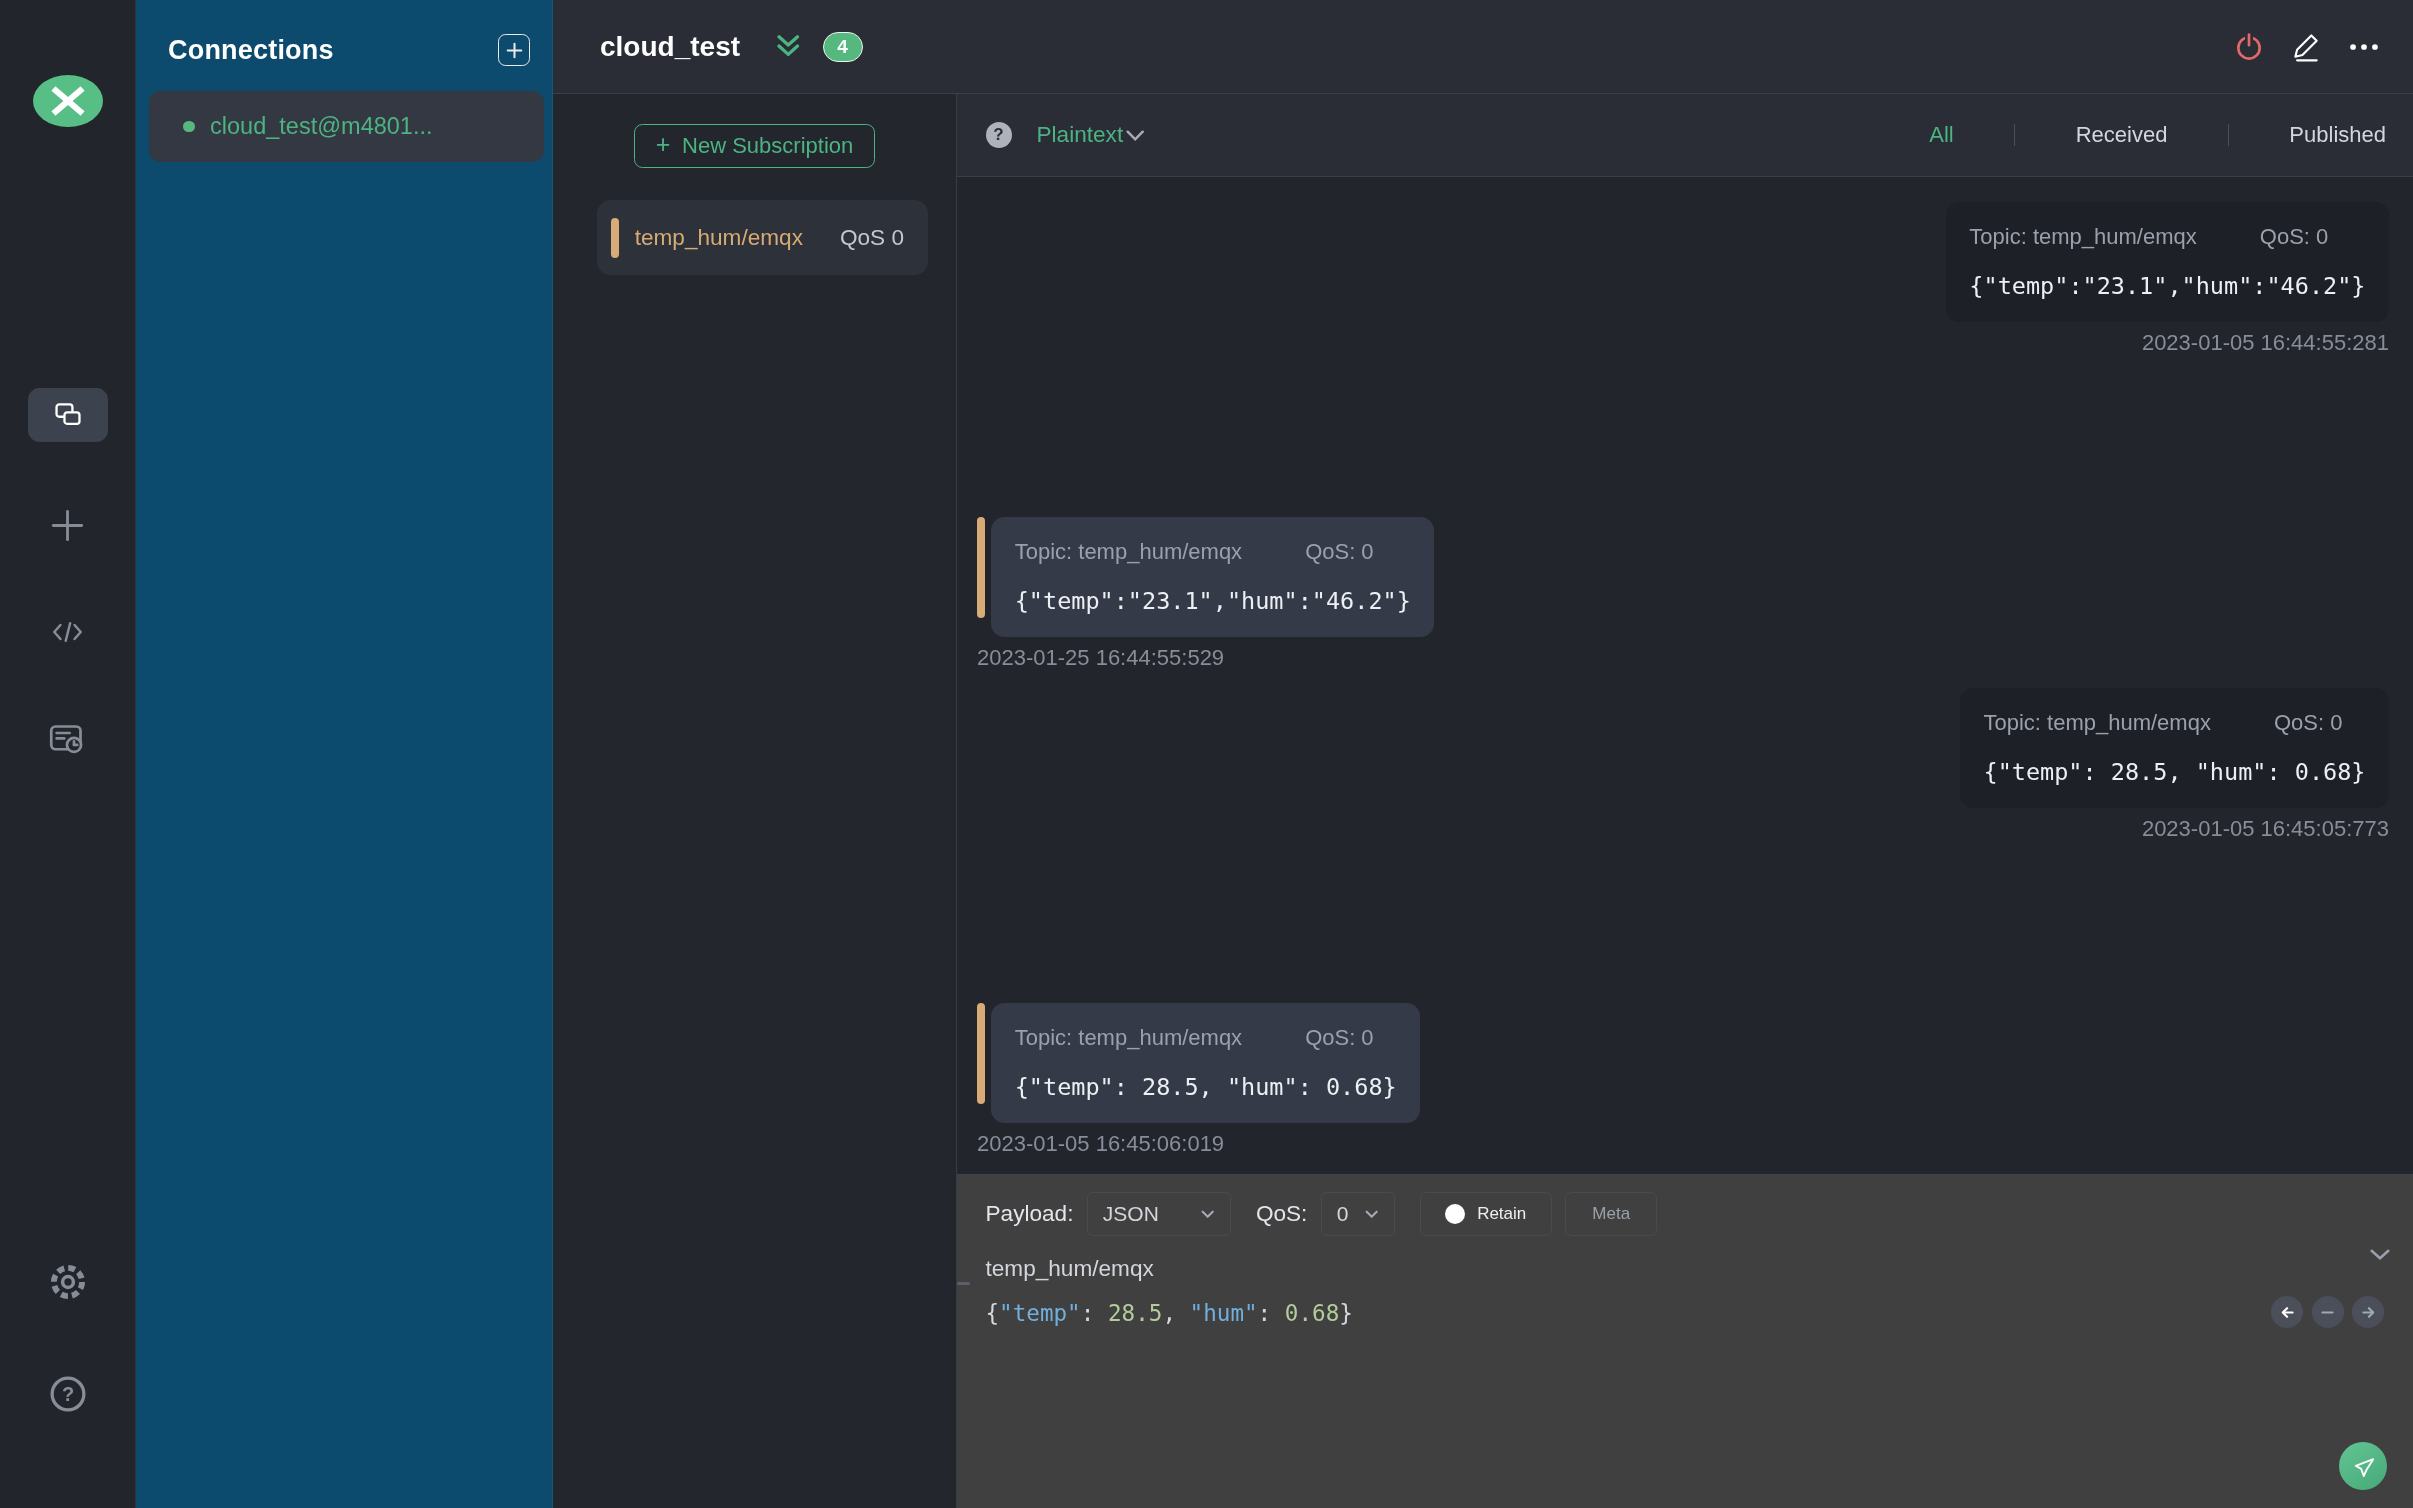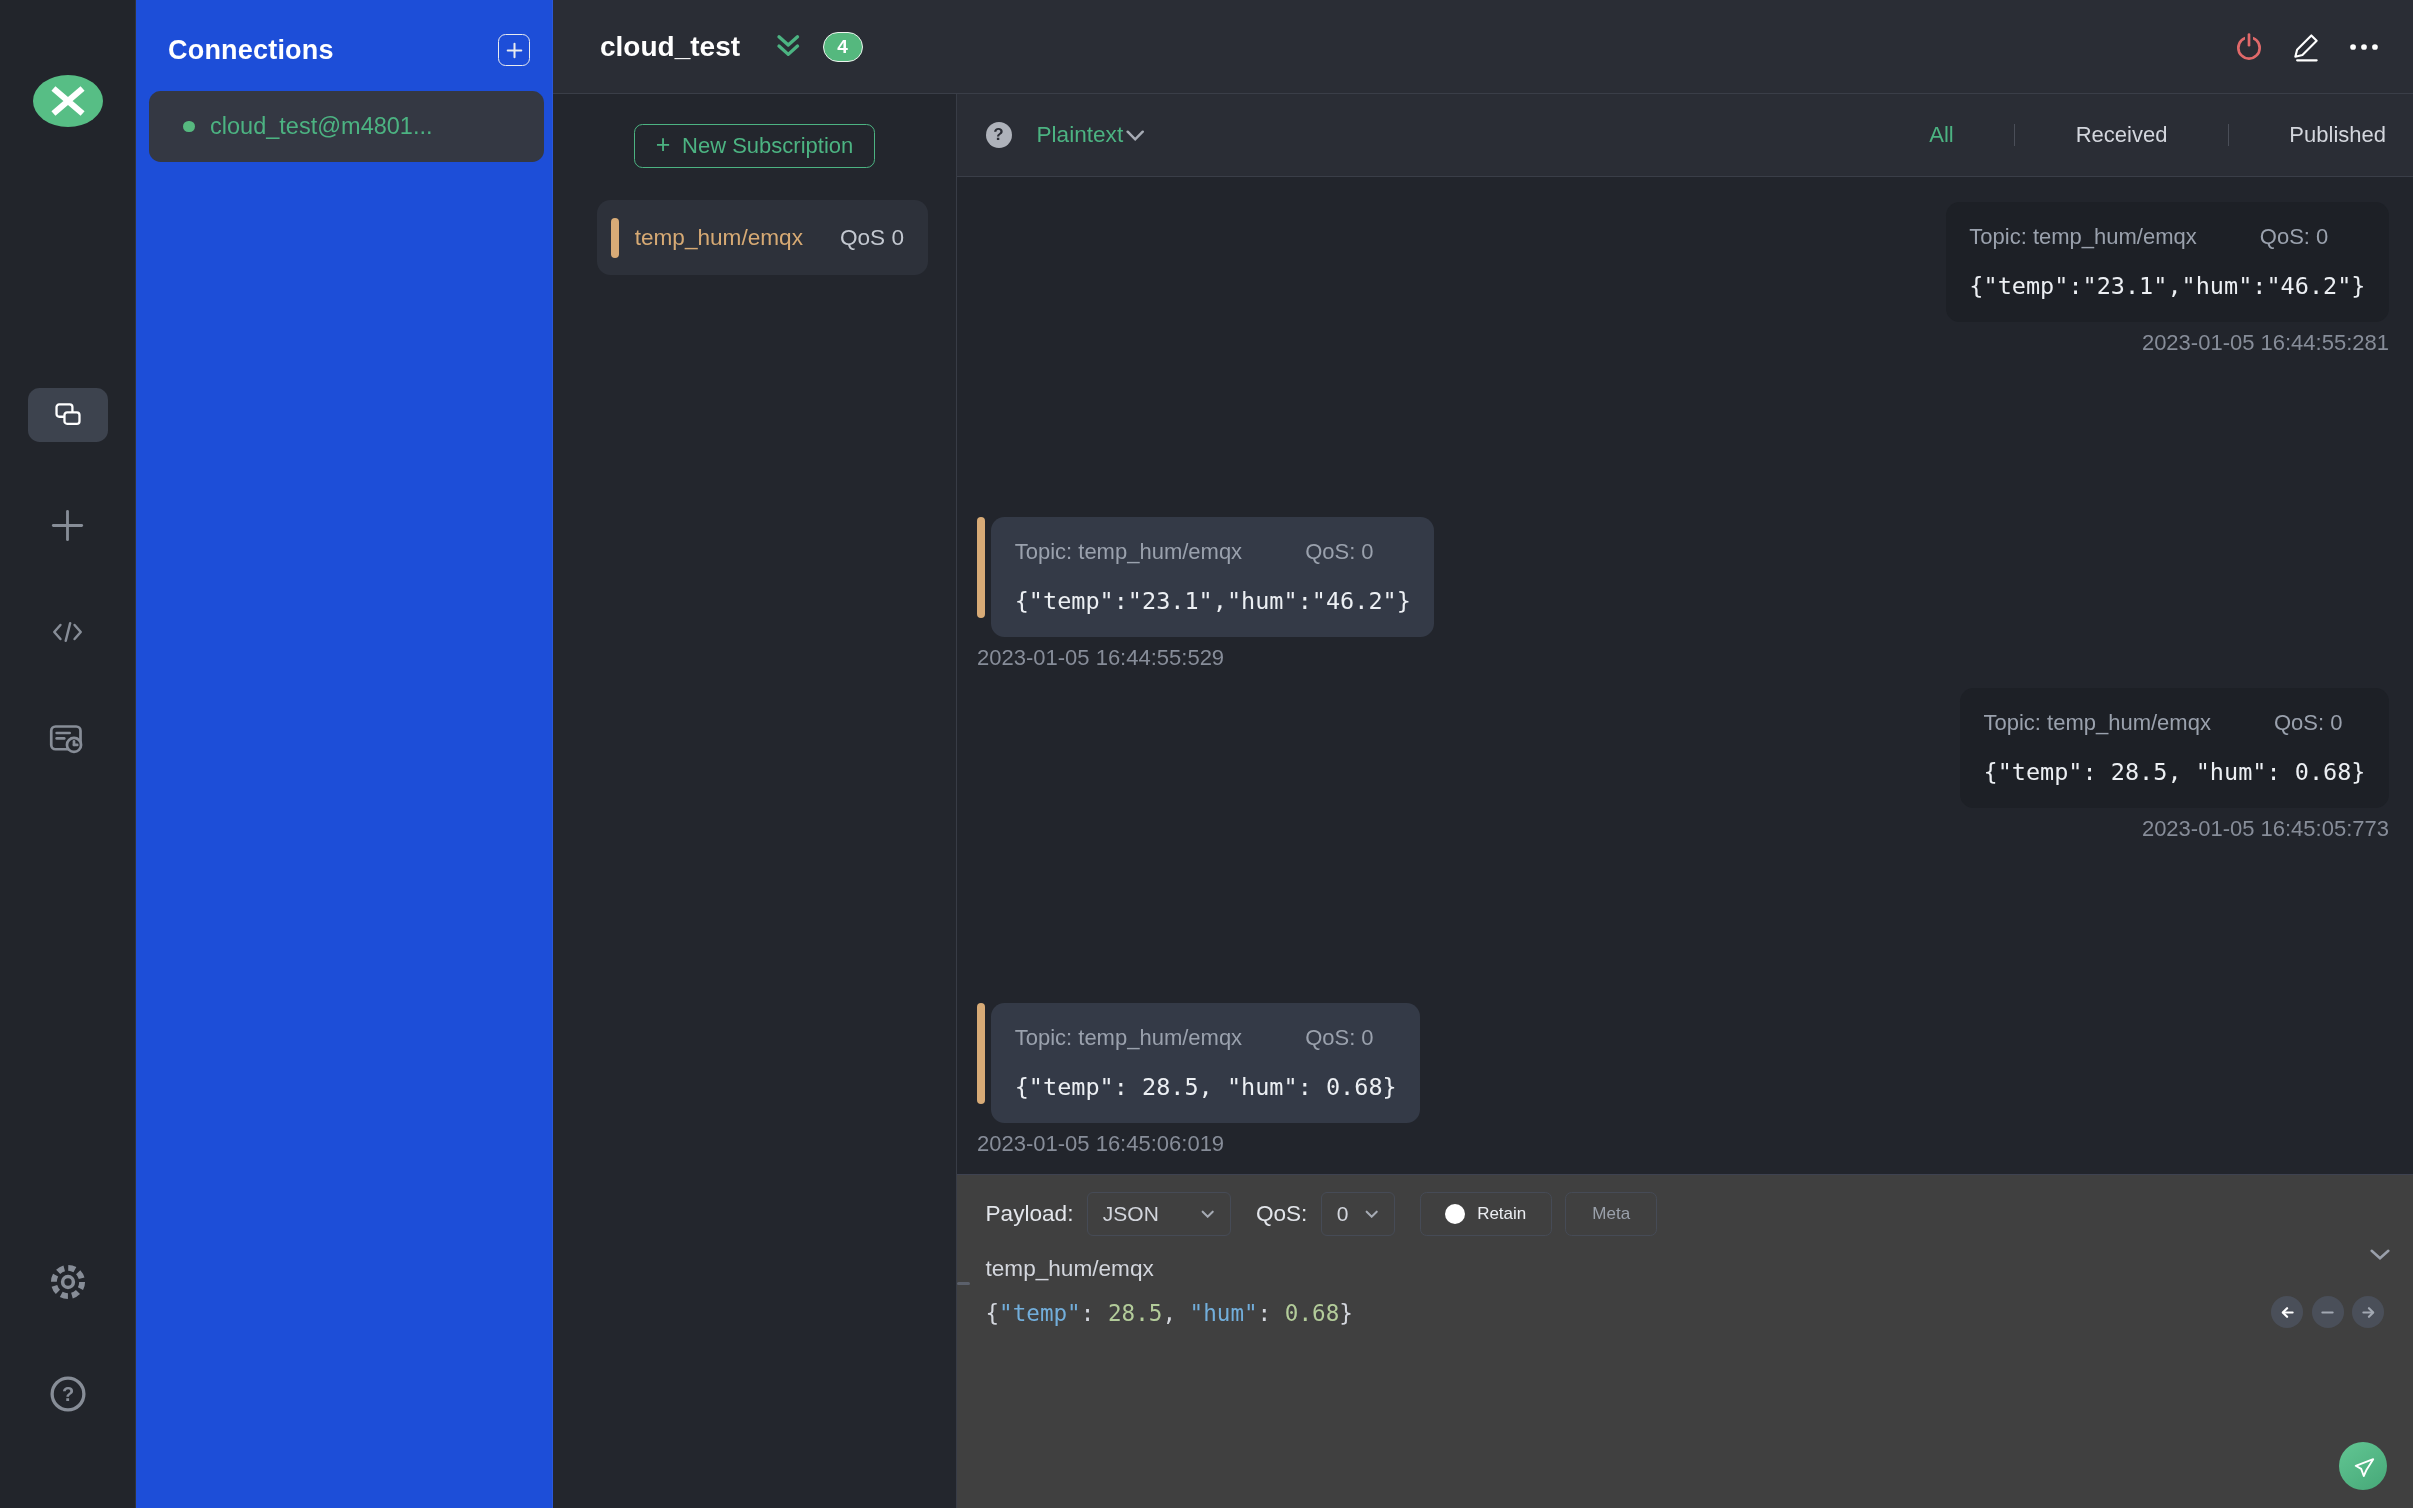--- a/index.html
+++ b/index.html
@@ -14,21 +14,21 @@
           margin-top:75px; display:flex; align-items:center; justify-content:center; }
   .railbtn { display:flex; align-items:center; justify-content:center; cursor:pointer; }
   .rail-active { width:80px; height:54px; border-radius:11.7px; background:#3d434e; margin-top:261px; }
   .rail-plus { margin-top:64px; }
   .rail-code { margin-top:72px; }
   .rail-log  { margin-top:74px; }
   .rail-gear { margin-top:auto; }
   .rail-help { margin-top:72px; margin-bottom:94px; }
 
   
-  .connections { width:417px; background:#1d4ed8; border-right:0.8px solid rgba(255,255,255,.06);
+  .connections { width:417px; background:#0c4a6e; border-right:0.8px solid rgba(255,255,255,.06);
                  flex-shrink:0; display:flex; flex-direction:column; }
   .conn-head { display:flex; align-items:center; justify-content:space-between;
                padding:34px 22px 0 32px; }
   .conn-title { color:#ffffff; font-size:27px; font-weight:bold; letter-spacing:0.2px; }
   .conn-add { width:32px; height:32px; border:1.7px solid #e9ebef; border-radius:7.5px;
               display:flex; align-items:center; justify-content:center; cursor:pointer; }
   .conn-item { margin:25px 8.4px 0 13.4px; height:71px; border-radius:11.7px; background:#343843;
                display:flex; align-items:center; cursor:pointer; }
   .conn-dot { width:11.7px; height:11.7px; border-radius:50%; background:#56b87f; margin-left:34px; }
   .conn-name { margin-left:15px; color:#4cb382; font-size:23.5px; }
@@ -276,21 +276,21 @@
             <div class="bubble-row">
               <div class="rx-bar"></div>
               <div class="bubble rx">
                 <div class="bmeta">
                   <span>Topic: temp_hum/emqx</span>
                   <span class="bq">QoS: 0</span>
                 </div>
                 <div class="bpayload">{"temp":"23.1","hum":"46.2"}</div>
               </div>
             </div>
-            <div class="bts">2023-01-05 16:44:55:529</div>
+            <div class="bts">2023-01-25 16:44:55:529</div>
           </div>
 
           <div class="msg right">
             <div class="bubble tx">
               <div class="bmeta">
                 <span>Topic: temp_hum/emqx</span>
                 <span class="bq">QoS: 0</span>
               </div>
               <div class="bpayload">{"temp": 28.5, "hum": 0.68}</div>
             </div>

